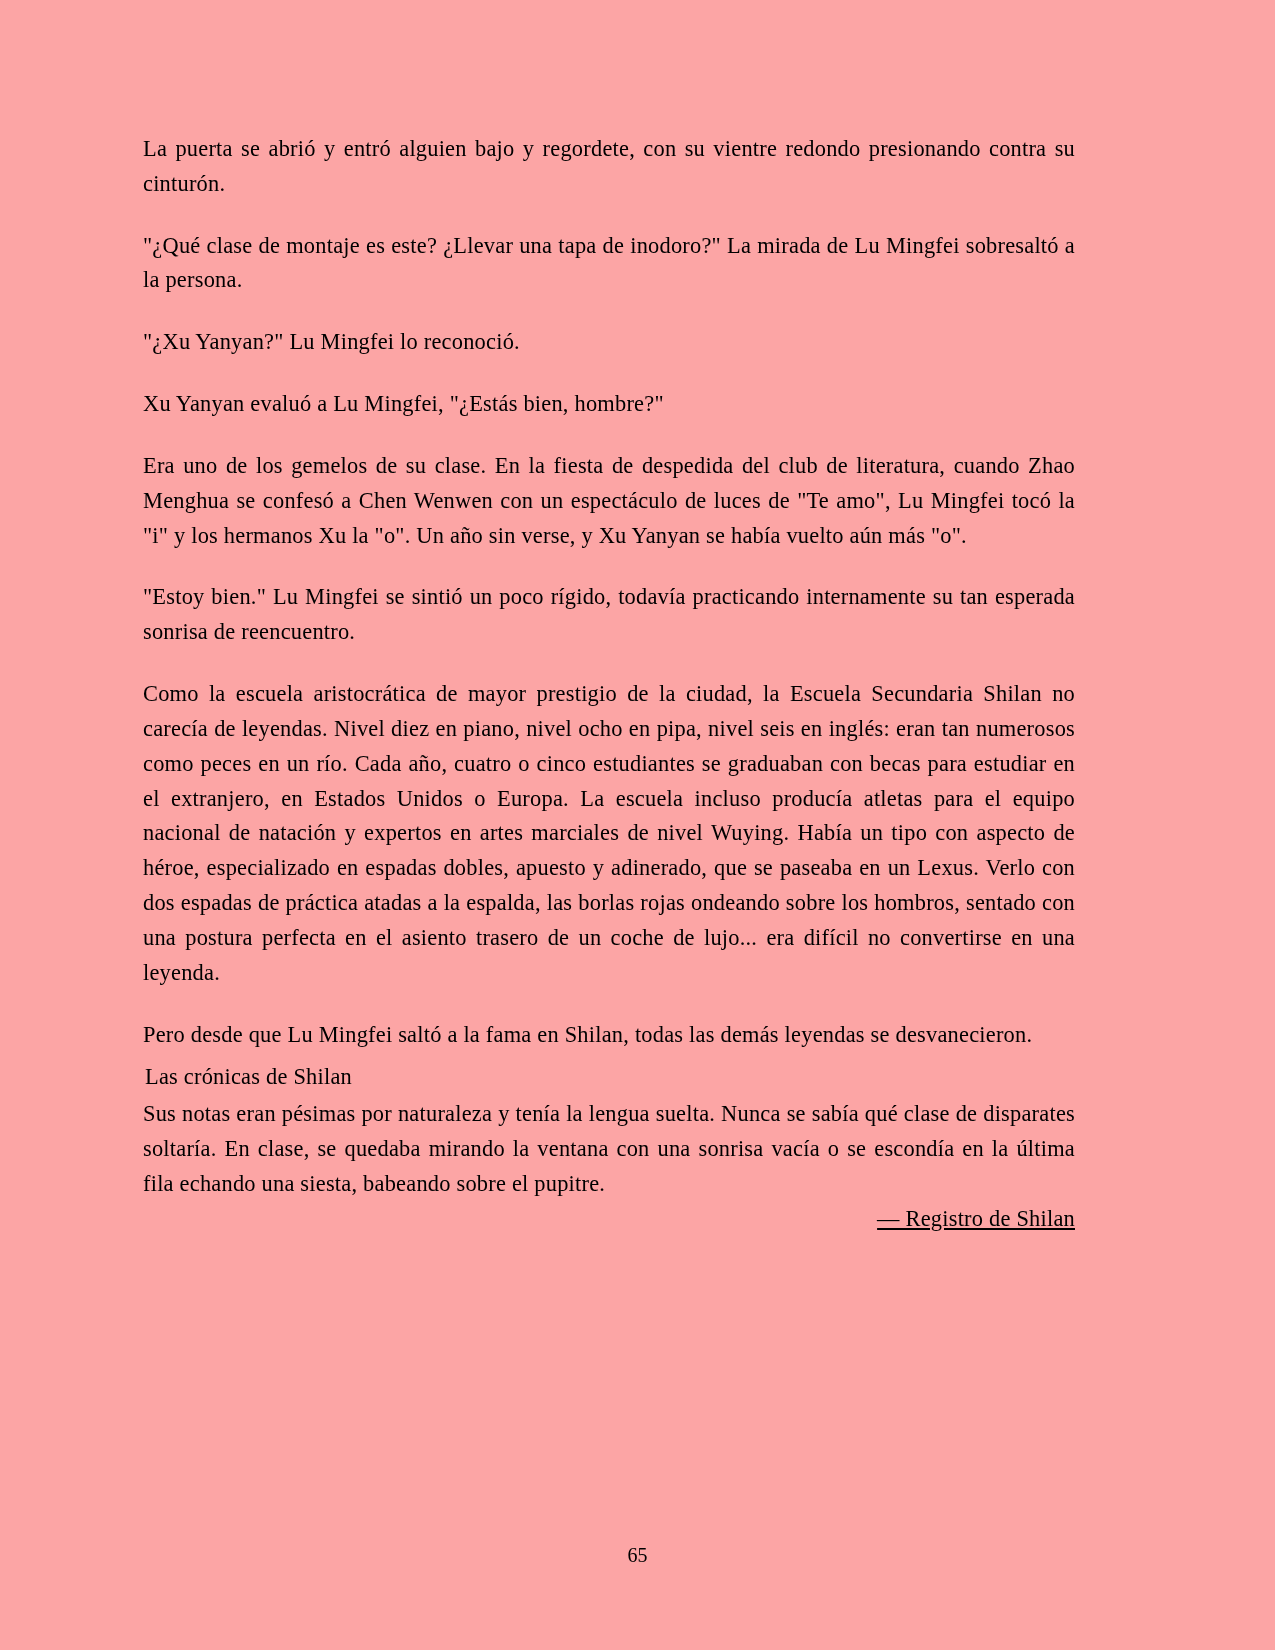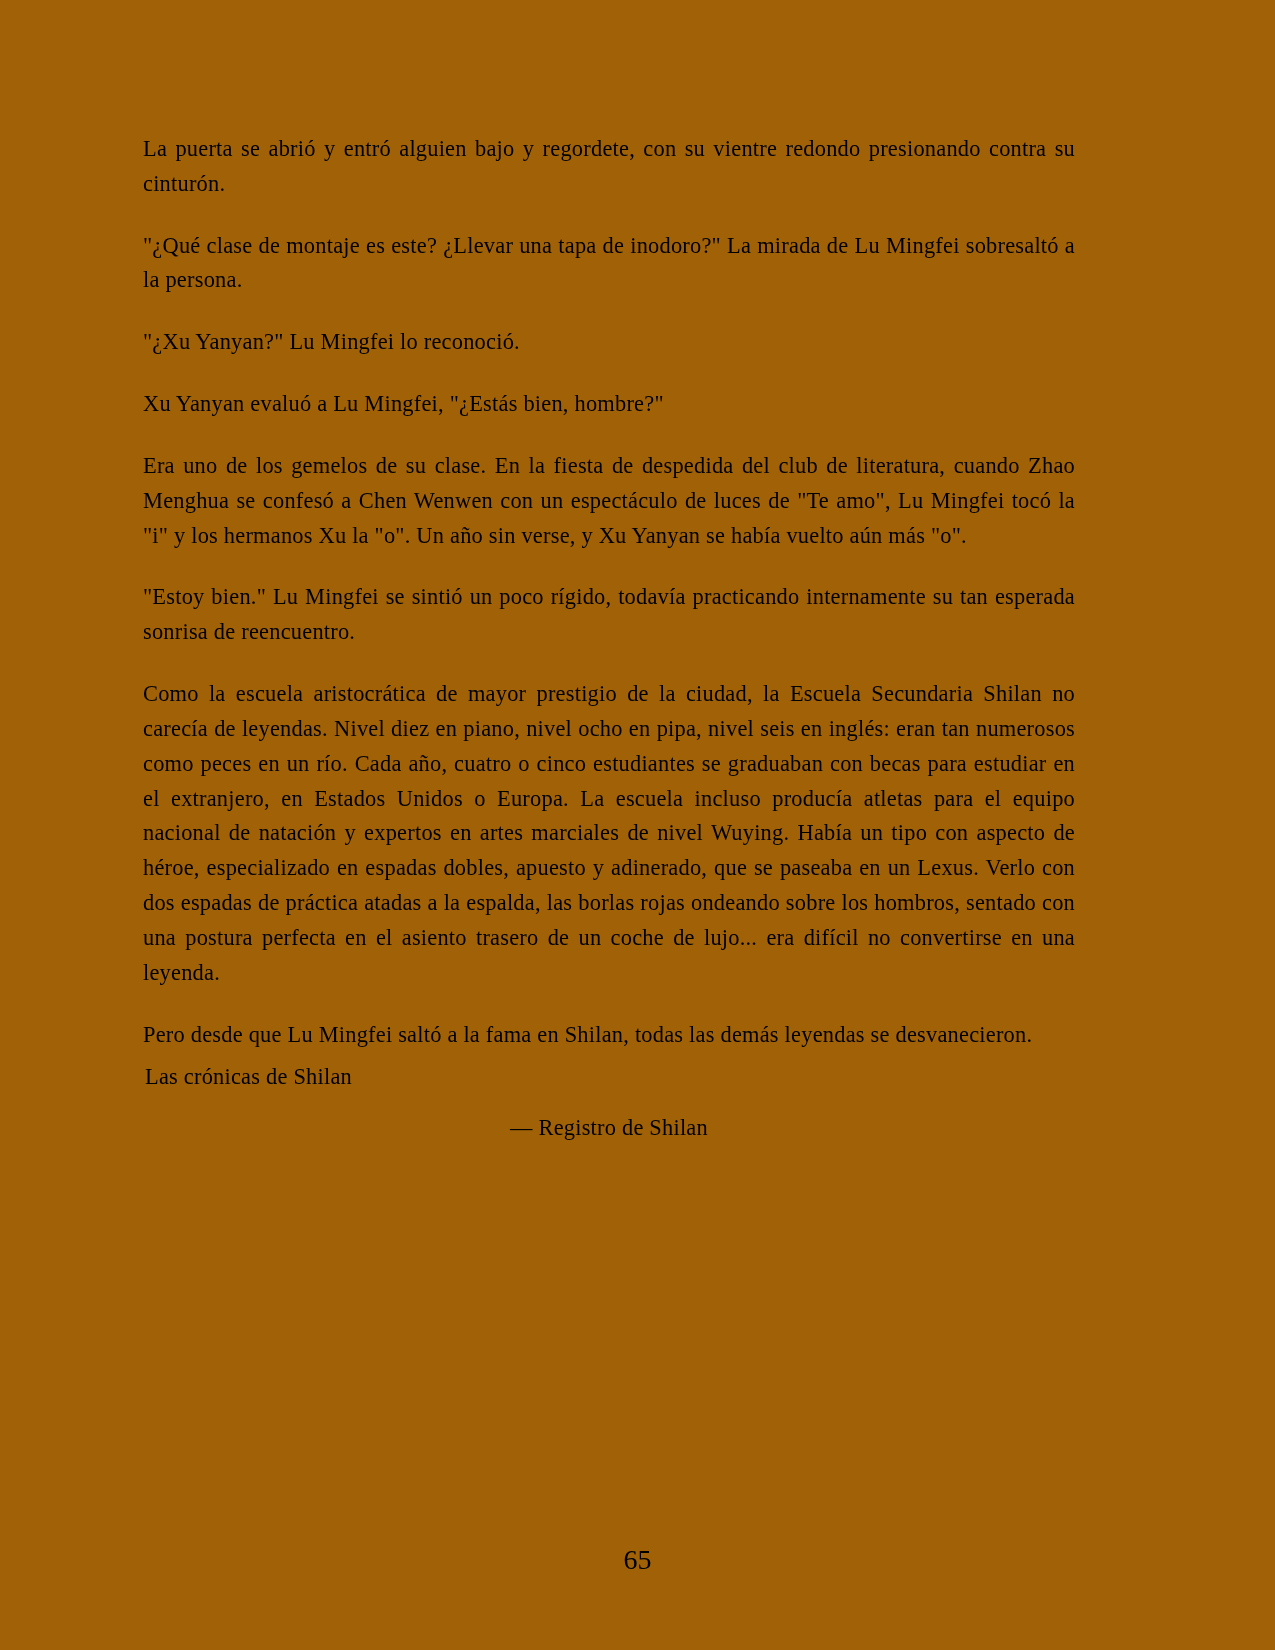--- a/index.html
+++ b/index.html
@@ -11,21 +11,21 @@
   body {
     font-family: "Liberation Serif", "DejaVu Serif", serif;
     color: #000000;
     -webkit-font-smoothing: antialiased;
   }
   .page {
     position: relative;
     width: 1275px;
     height: 1650px;
     margin: 0 auto;
-    background: #a16207;
+    background: #fca5a5;
     overflow: hidden;
     box-sizing: border-box;
   }
   .content {
     position: absolute;
     left: 143px;
     top: 132px;
     width: 932px;
   }
   p.para {
@@ -54,33 +54,34 @@
   }
   .quote-block .qbody {
     margin: 0;
     font-size: 22.4px;
     line-height: 1.555;
     text-align: justify;
     text-justify: inter-word;
     letter-spacing: 0.01em;
   }
   .quote-block .qattr {
-    margin: 16px;
+    margin: 0;
     font-size: 22.4px;
     line-height: 1.555;
-    text-align: center;
+    text-align: right;
     letter-spacing: 0.01em;
+    text-decoration: underline;
   }
   .page-number {
     position: absolute;
     left: 0;
     right: 0;
     top: 1543px;
     text-align: center;
-    font-size: 28px;
+    font-size: 20px;
     line-height: 1.2;
     font-family: "Liberation Serif", "DejaVu Serif", serif;
     color: #000000;
   }
 </style>
 </head>
 <body>
 
 <div class="page">
 
@@ -90,20 +91,21 @@
     <p class="para">"¿Qué clase de montaje es este? ¿Llevar una tapa de inodoro?" La mirada de Lu Mingfei sobresaltó a la persona.</p>
     <p class="para">"¿Xu Yanyan?" Lu Mingfei lo reconoció.</p>
     <p class="para">Xu Yanyan evaluó a Lu Mingfei, "¿Estás bien, hombre?"</p>
     <p class="para">Era uno de los gemelos de su clase. En la fiesta de despedida del club de literatura, cuando Zhao Menghua se confesó a Chen Wenwen con un espectáculo de luces de "Te amo", Lu Mingfei tocó la "i" y los hermanos Xu la "o". Un año sin verse, y Xu Yanyan se había vuelto aún más "o".</p>
     <p class="para">"Estoy bien." Lu Mingfei se sintió un poco rígido, todavía practicando internamente su tan esperada sonrisa de reencuentro.</p>
     <p class="para">Como la escuela aristocrática de mayor prestigio de la ciudad, la Escuela Secundaria Shilan no carecía de leyendas. Nivel diez en piano, nivel ocho en pipa, nivel seis en inglés: eran tan numerosos como peces en un río. Cada año, cuatro o cinco estudiantes se graduaban con becas para estudiar en el extranjero, en Estados Unidos o Europa. La escuela incluso producía atletas para el equipo nacional de natación y expertos en artes marciales de nivel Wuying. Había un tipo con aspecto de héroe, especializado en espadas dobles, apuesto y adinerado, que se paseaba en un Lexus. Verlo con dos espadas de práctica atadas a la espalda, las borlas rojas ondeando sobre los hombros, sentado con una postura perfecta en el asiento trasero de un coche de lujo... era difícil no convertirse en una leyenda.</p>
     <p class="para">Pero desde que Lu Mingfei saltó a la fama en Shilan, todas las demás leyendas se desvanecieron.</p>
 
     <div class="quote-block">
       <p class="qline">Las crónicas de Shilan</p>
+      <p class="qbody">Sus notas eran pésimas por naturaleza y tenía la lengua suelta. Nunca se sabía qué clase de disparates soltaría. En clase, se quedaba mirando la ventana con una sonrisa vacía o se escondía en la última fila echando una siesta, babeando sobre el pupitre.</p>
       <p class="qattr">— Registro de Shilan</p>
     </div>
 
   </div>
 
   <div class="page-number">65</div>
 
 </div>
 
 </body></html>

